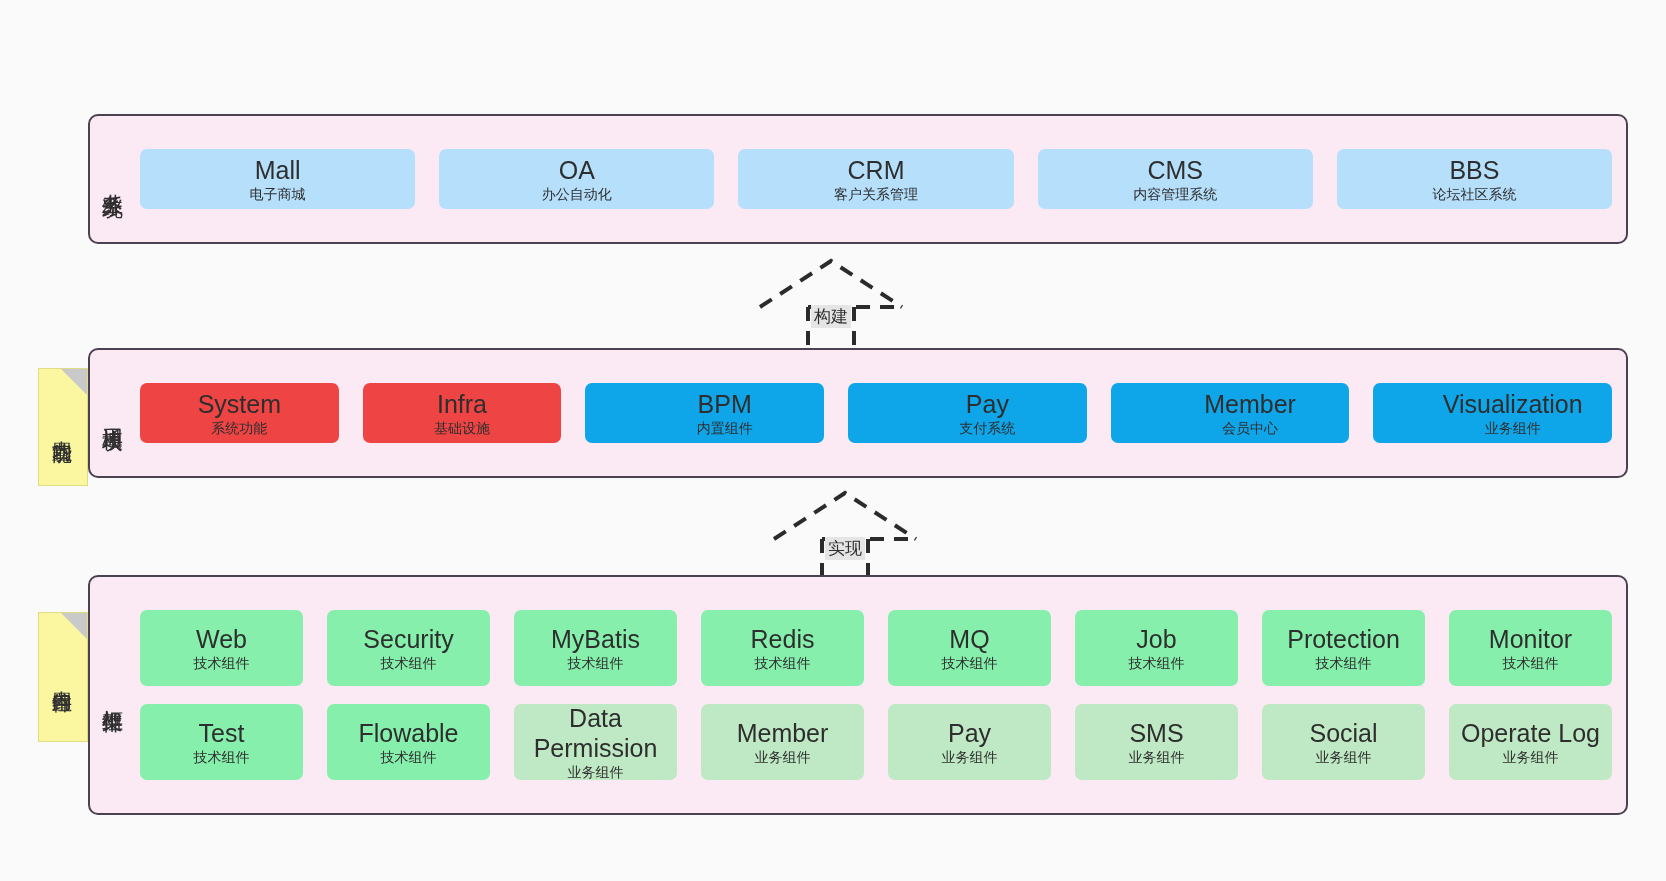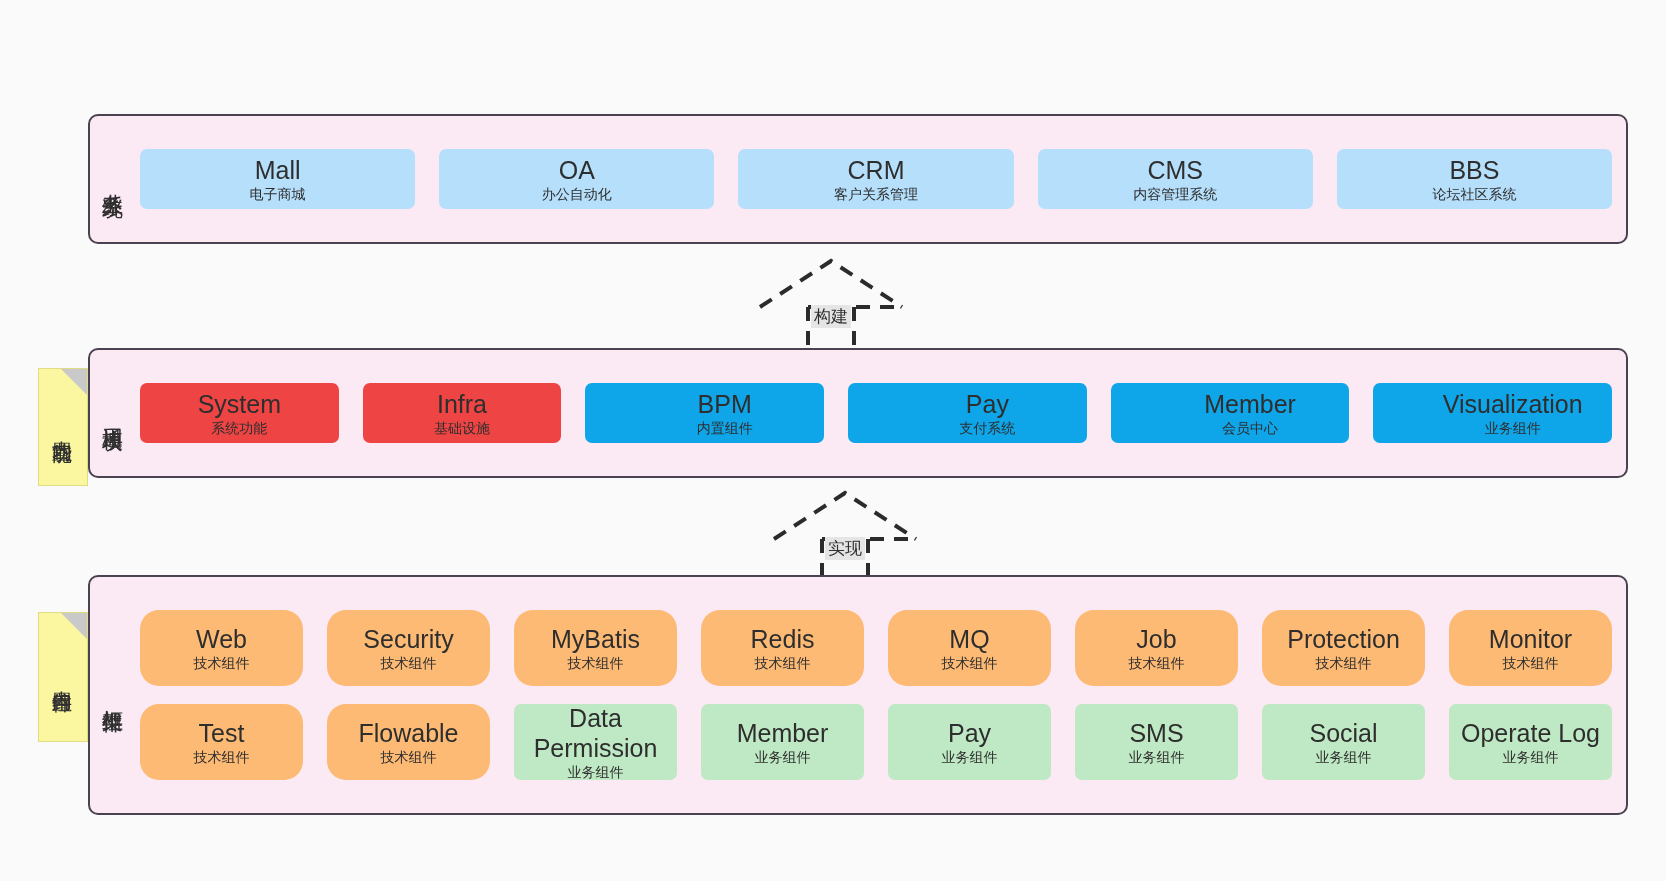--- a/index.html
+++ b/index.html
@@ -81,21 +81,21 @@
     white-space: pre-line;
   }
   .card .title-cn {
     font-size: 14px;
   }
 
   
   .c-blue        { background: #b5dffb; }
   .c-red         { background: #ef4444; }
   .c-pink        { background: #0ea5e9; padding-left: 44px; }
-  .c-green       { background: #fdba74; border-radius: 19px; }
+  .c-green       { background: #86efac; }
   .c-green-light { background: #bfe9c4; }
 
   
   .note {
     position: absolute;
     box-sizing: border-box;
     background: #fbf7a0;
     border: 1px solid #dedc84;
     display: flex;
     align-items: center;

